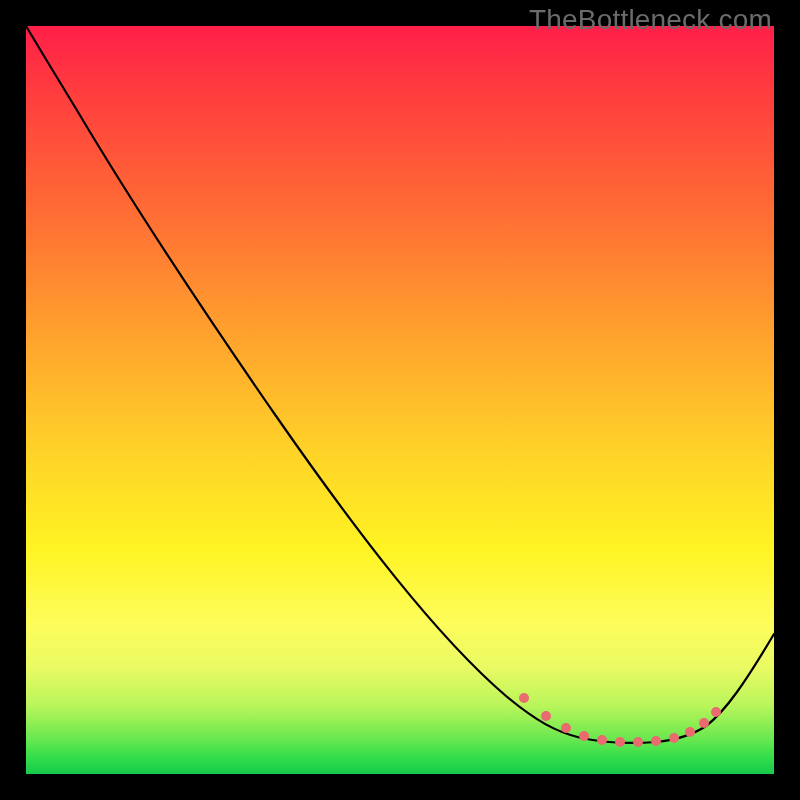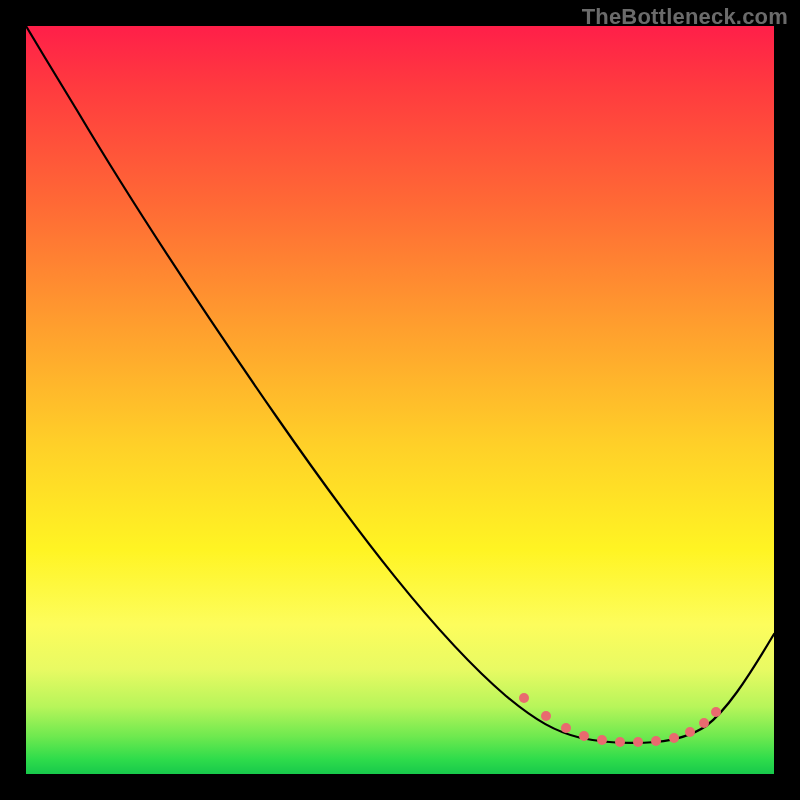--- a/index.html
+++ b/index.html
@@ -13,24 +13,24 @@
   }
   .frame {
     position: relative;
     width: 800px;
     height: 800px;
     background: #000;
   }
   .watermark {
     position: absolute;
     top: 4px;
-    right: 12px;
+    right: 28px;
     color: #6b6b6b;
-    font-size: 22px;
-    font-weight: 700;
+    font-size: 28px;
+    font-weight: 400;
     letter-spacing: 0.2px;
     z-index: 5;
   }
   .plot-area {
     position: absolute;
     left: 26px;
     top: 26px;
     width: 748px;
     height: 748px;
     

